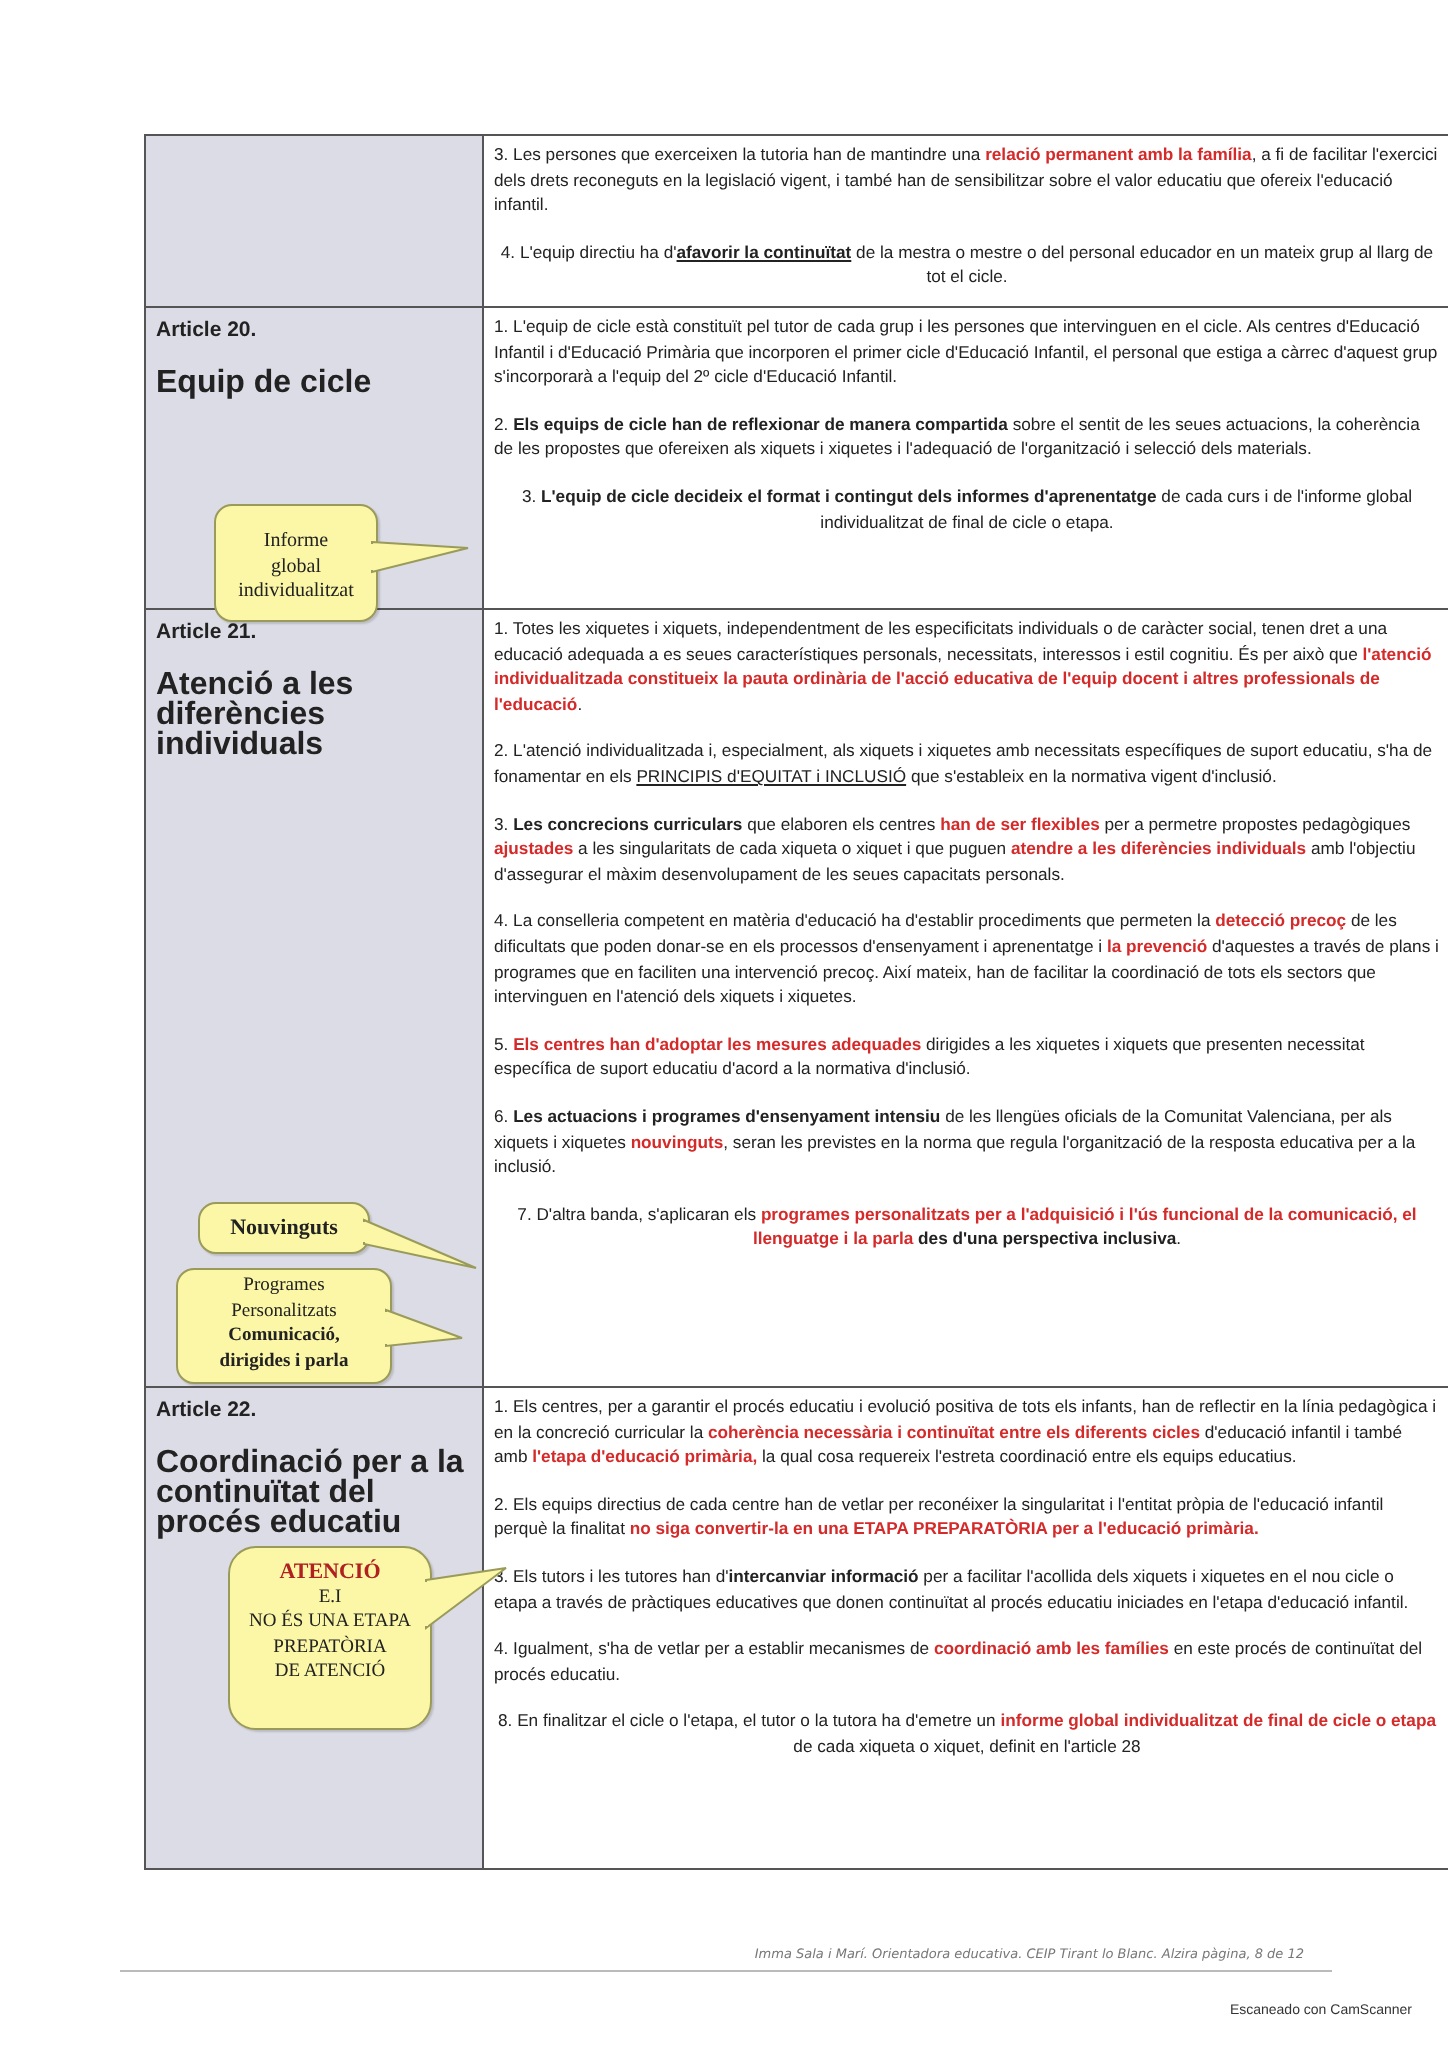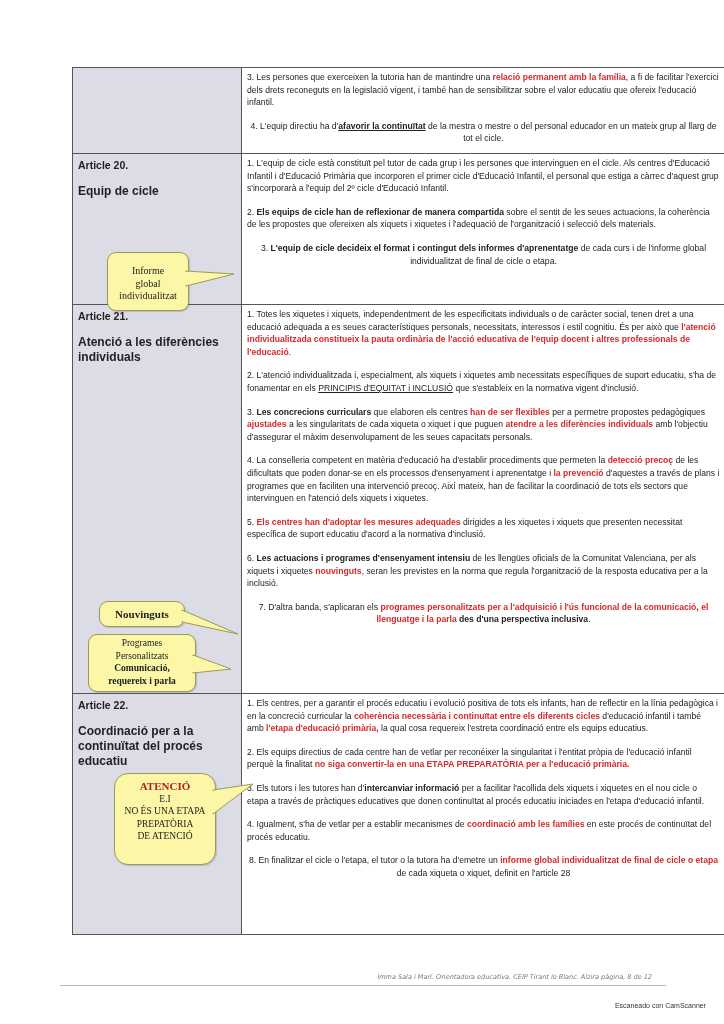--- a/index.html
+++ b/index.html
@@ -4,21 +4,21 @@
 <style>
   html, body { margin:0; padding:0; background:#ffffff; }
   body { width:724px; height:1024px; position:relative; overflow:hidden;
          font-family:"Liberation Sans", "DejaVu Sans", sans-serif; color:#222; }
   .page-table { position:absolute; left:72px; top:67px; width:655px;
                 border-collapse:collapse; table-layout:fixed; }
   .page-table td { border:1px solid #555; vertical-align:top; }
   .col-left { width:159px; background:#dcdce6; padding:4px 4px 4px 5px; }
   .col-right { background:#fff; padding:3px 6px 4px 5px; font-size:8.6px; line-height:12.6px; }
   .art-title { font-weight:bold; font-size:10.5px; line-height:14px; margin:0; }
-  .art-sub { font-weight:bold; font-size:12px; line-height:15px; margin:12px 0 0 0; }
+  .art-sub { font-weight:bold; font-size:16px; line-height:15px; margin:12px 0 0 0; }
   .para { margin:0 0 11px 0; }
   .para:last-child { margin-bottom:0;text-align:center; }
   .red { color:#d42a2a; font-weight:bold; }
   .b { font-weight:bold; }
   .u { text-decoration:underline;margin-top:40px; }
   .bu { font-weight:bold; text-decoration:underline; }
   .left-cell { position:relative; }
   .callout { position:absolute; background:#fbf7a6; border:1px solid #9a9a5a;
              border-radius:9px; font-family:"Liberation Serif","DejaVu Serif",serif;
              color:#222; text-align:center; box-shadow:1px 1px 1px rgba(0,0,0,0.15); }
@@ -105,21 +105,21 @@
 </div>
 
 <div class="callout" style="left:88px; top:634px; width:106px; height:54px; font-size:9.5px; line-height:12.5px; padding-top:2px;">
   <svg width="40" height="30" style="left:104px; top:20px;">
     <polygon points="0,0 38,14 0,18" fill="#fbf7a6" stroke="#9a9a5a" stroke-width="1"></polygon>
     <line x1="0" y1="1" x2="0" y2="17" stroke="#fbf7a6" stroke-width="2"></line>
   </svg>
   <div>Programes</div>
   <div>Personalitzats</div>
   <div style="font-weight:bold;">Comunicació,</div>
-  <div style="font-weight:bold;">requereix i parla</div>
+  <div style="font-weight:bold;">dirigides i parla</div>
 </div>
 
 <div class="callout" style="left:90px; top:773px; width:100px; height:84px; font-size:9.5px; line-height:12.5px; padding-top:6px; border-radius:14px;margin-left:24px;">
   <svg width="50" height="40" style="left:98px; top:10px;">
     <polygon points="0,6 40,0 0,30" fill="#fbf7a6" stroke="#9a9a5a" stroke-width="1"></polygon>
     <line x1="0" y1="7" x2="0" y2="29" stroke="#fbf7a6" stroke-width="2"></line>
   </svg>
   <div style="color:#b02020; font-size:11px; font-weight:bold;">ATENCIÓ</div>
   <div>E.I</div>
   <div>NO ÉS UNA ETAPA</div>

